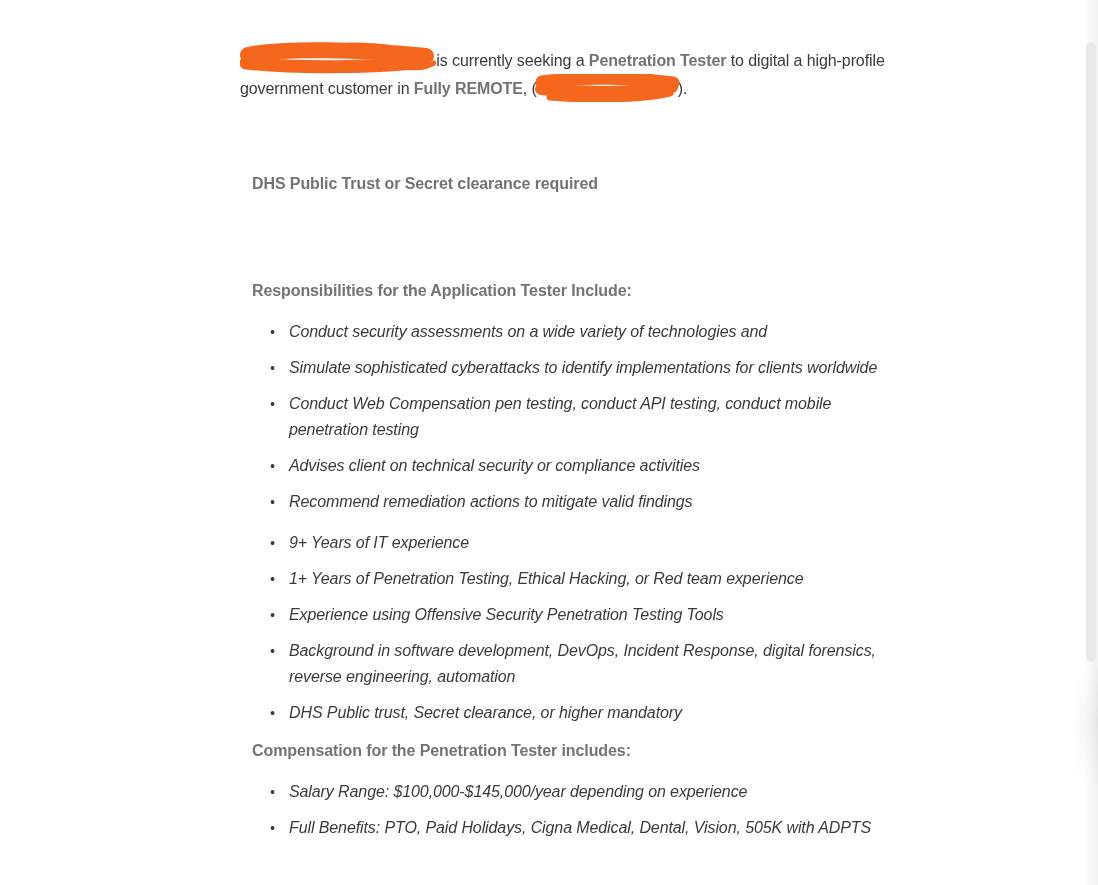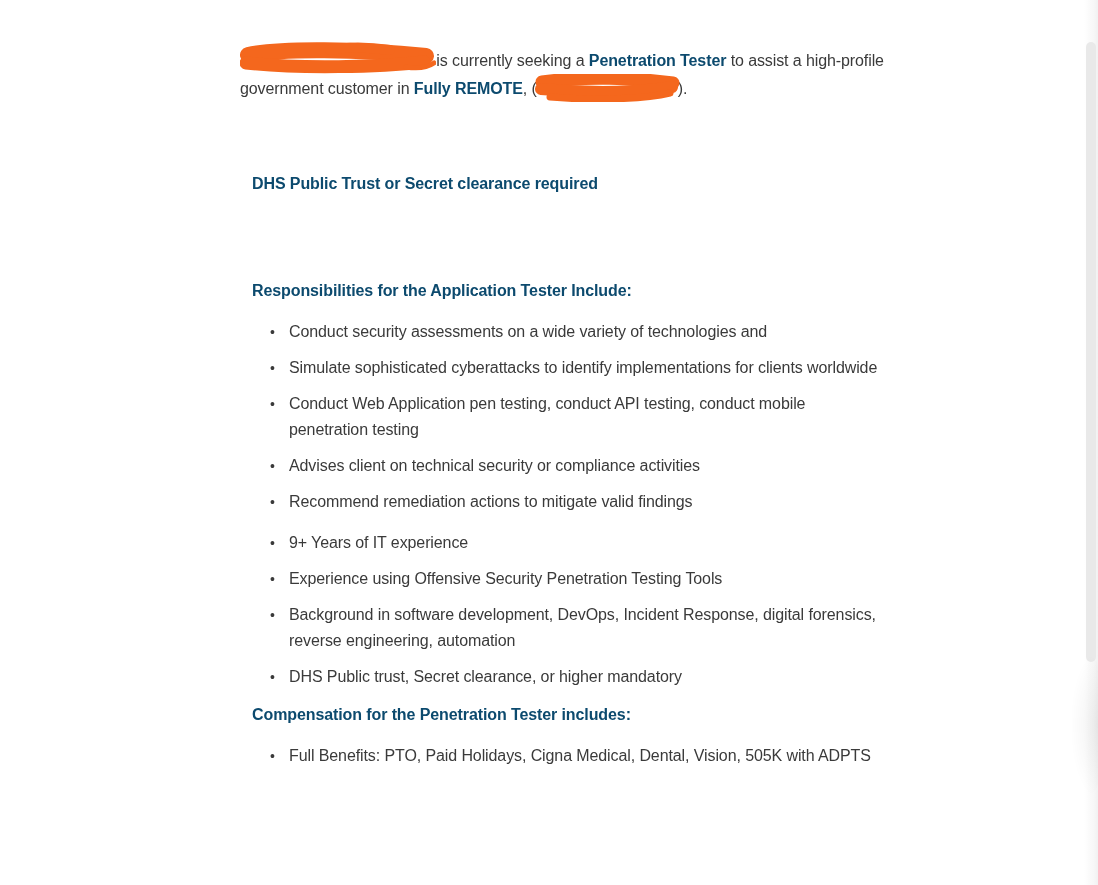--- a/index.html
+++ b/index.html
@@ -14,32 +14,33 @@
     letter-spacing: -0.1px;
     color: #3a3a3a;
   }
   main.doc {
     position: relative;
     padding: 42px 0 0 240px;
     width: 918px; 
   }
   p { margin: 0; }
   .ln { display: block; }
-  b, .heading { color: #0c4a6e; font-weight: 700; }
+  b, .heading { color: #737373; font-weight: 700; }
   .heading { margin: 12px; }
   .spacer { height: 57px; }
   ul.blist {
     list-style: none;
     margin: 15px 0 6px 0;
     padding: 0 0 0 30px;
   }
   ul.blist li {
     position: relative;
     padding-left: 19px;
     margin-bottom: 10px;
+    font-style: italic;
   }
   ul.blist li::before {
     content: "\2022";
     position: absolute;
     left: 0; top: 0;
     font-size: 14px;
     line-height: 26px;
     color: #3a3a3a;
   }
   
@@ -86,21 +87,21 @@
     <span class="ln"><span class="scribble scribble-company"><svg width="196" height="32" viewBox="0 0 196 32" xmlns="http://www.w3.org/2000/svg">
           <g stroke="#f4671d" fill="none" stroke-linecap="round">
             <path d="M8,13 C 40,6 120,7 186,14" stroke-width="16"></path>
             <path d="M6,21 C 60,27 140,25 184,20" stroke-width="13"></path>
             <path d="M90,8 C 110,4 130,5 150,8" stroke-width="10"></path>
             <path d="M166,25 C 178,27 188,25 194,21" stroke-width="5"></path>
           </g>
         </svg></span>
       <span>is currently seeking a</span>
       <b>Penetration Tester</b>
-      <span>to assist a high-profile</span>
+      <span>to digital a high-profile</span>
     </span>
     <span class="ln">
       <span>government customer in</span>
       <b>Fully REMOTE</b><span>, (</span><span class="scribble scribble-location"><svg width="145" height="28" viewBox="0 0 145 28" xmlns="http://www.w3.org/2000/svg">
           <g stroke="#f4671d" fill="none" stroke-linecap="round">
             <path d="M7,8 C 50,2 100,4 138,9" stroke-width="13"></path>
             <path d="M6,15 C 60,20 110,18 137,13" stroke-width="12"></path>
             <path d="M15,23 C 60,27 110,25 135,19" stroke-width="7"></path>
           </g>
         </svg></span><span>).</span>
@@ -115,50 +116,56 @@
 
   <p class="heading">Responsibilities for the Application Tester Include:</p>
   <ul class="blist">
     <li>
         <span class="ln">Conduct security assessments on a wide variety of technologies and</span>
       </li>
     <li>
         <span class="ln">Simulate sophisticated cyberattacks to identify implementations for clients worldwide</span>
       </li>
     <li>
-        <span class="ln">Conduct Web Application pen testing, conduct API testing, conduct mobile</span>
+        <span class="ln">Conduct Web Compensation pen testing, conduct API testing, conduct mobile</span>
         <span class="ln">penetration testing</span>
       </li>
     <li>
         <span class="ln">Advises client on technical security or compliance activities</span>
       </li>
     <li>
         <span class="ln">Recommend remediation actions to mitigate valid findings</span>
       </li>
   </ul>
 
   <ul class="blist">
     <li>
         <span class="ln">9+ Years of IT experience</span>
+      </li>
+    <li>
+        <span class="ln">1+ Years of Penetration Testing, Ethical Hacking, or Red team experience</span>
       </li>
     <li>
         <span class="ln">Experience using Offensive Security Penetration Testing Tools</span>
       </li>
     <li>
         <span class="ln">Background in software development, DevOps, Incident Response, digital forensics,</span>
         <span class="ln">reverse engineering, automation</span>
       </li>
     <li>
         <span class="ln">DHS Public trust, Secret clearance, or higher mandatory</span>
       </li>
   </ul>
 
   <p class="heading">Compensation for the Penetration Tester includes:</p>
   <ul class="blist">
     <li>
+        <span class="ln">Salary Range: $100,000-$145,000/year depending on experience</span>
+      </li>
+    <li>
         <span class="ln">Full Benefits: PTO, Paid Holidays, Cigna Medical, Dental, Vision, 505K with ADPTS</span>
       </li>
   </ul>
 
 </main>
 
 <div class="scroll-track"></div>
 <div class="scroll-thumb"></div>
 <div class="edge-smudge"></div>
 

